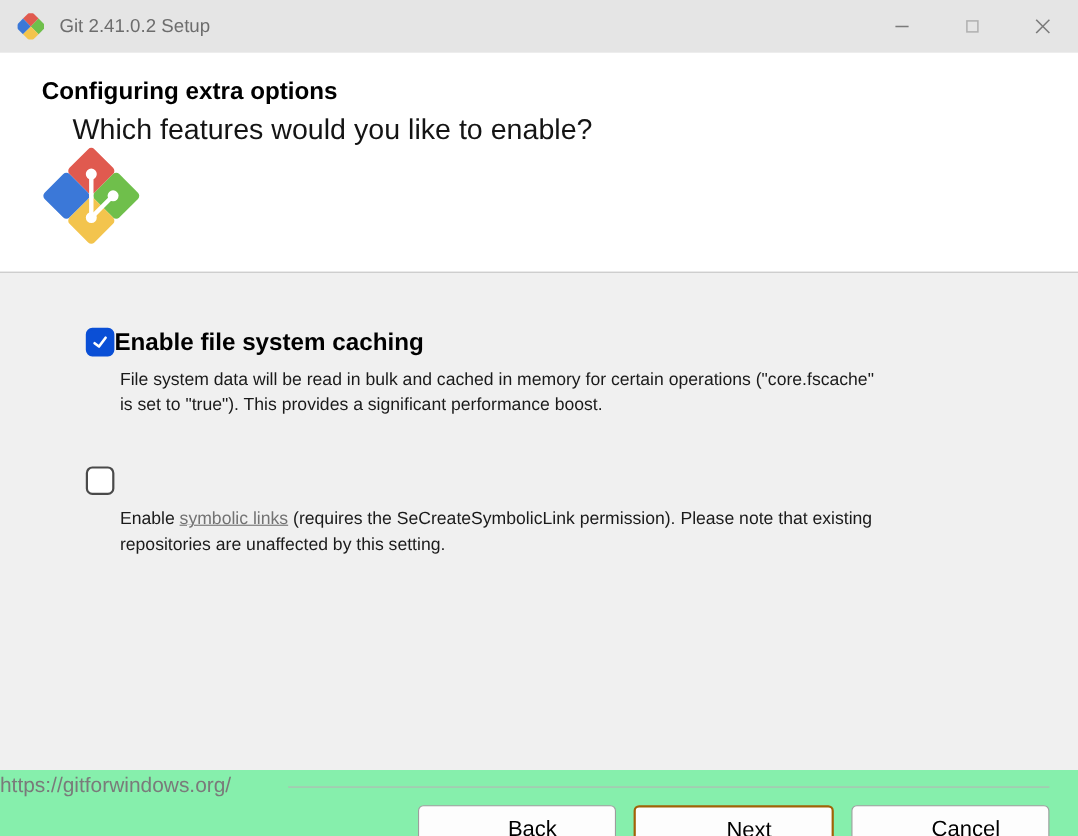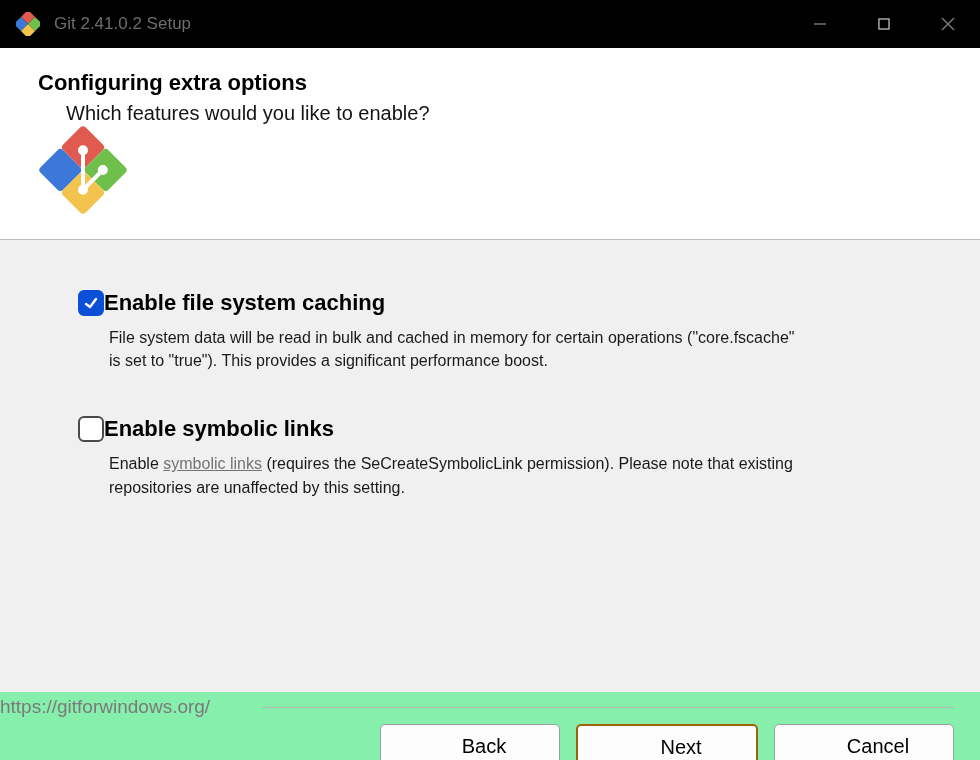--- a/index.html
+++ b/index.html
@@ -11,21 +11,21 @@
     background: #f9f9f9;
     overflow: hidden;
     color: #000;
   }
 
   
   .titlebar {
     height: 48px;
     display: flex;
     align-items: center;
-    background: #000000;
+    background: #e5e5e5;
     user-select: none;
   }
   .titlebar .app-icon {
     width: 24px;
     height: 24px;
     margin-left: 16px;
     margin-right: 14px;
     flex: 0 0 auto;
   }
   .titlebar .title {
@@ -59,21 +59,21 @@
   }
   .header-text h1 {
     margin: 0 0 6px 0;
     font-size: 22px;
     font-weight: 700;
     color: #000;
   }
   .header-text p {
     margin: 0;
     padding-left: 28px;
-    font-size: 20px;
+    font-size: 26px;
     color: #141414;
   }
   .header-logo {
     width: 90px;
     height: 90px;
     flex: 0 0 auto;
     margin-right: 6px;
   }
 
   
@@ -238,21 +238,20 @@
           </svg>
       </span>
       <span class="opt-label">Enable file system caching</span>
     </div>
     <div class="opt-desc">File system data will be read in bulk and cached in memory for certain operations ("core.fscache" is set to "true"). This provides a significant performance boost.</div>
   </div>
 
   <div class="option">
     <div class="option-head">
       <span class="checkbox"></span>
-      <span class="opt-label">Enable symbolic links</span>
     </div>
     <div class="opt-desc">
       <span>Enable </span><a href="#" class="link">symbolic links</a><span> (requires the SeCreateSymbolicLink permission). Please note that existing repositories are unaffected by this setting.</span>
     </div>
   </div>
 
 </div>
 
 <div class="footer">
   <span class="footer-url">https://gitforwindows.org/</span>

